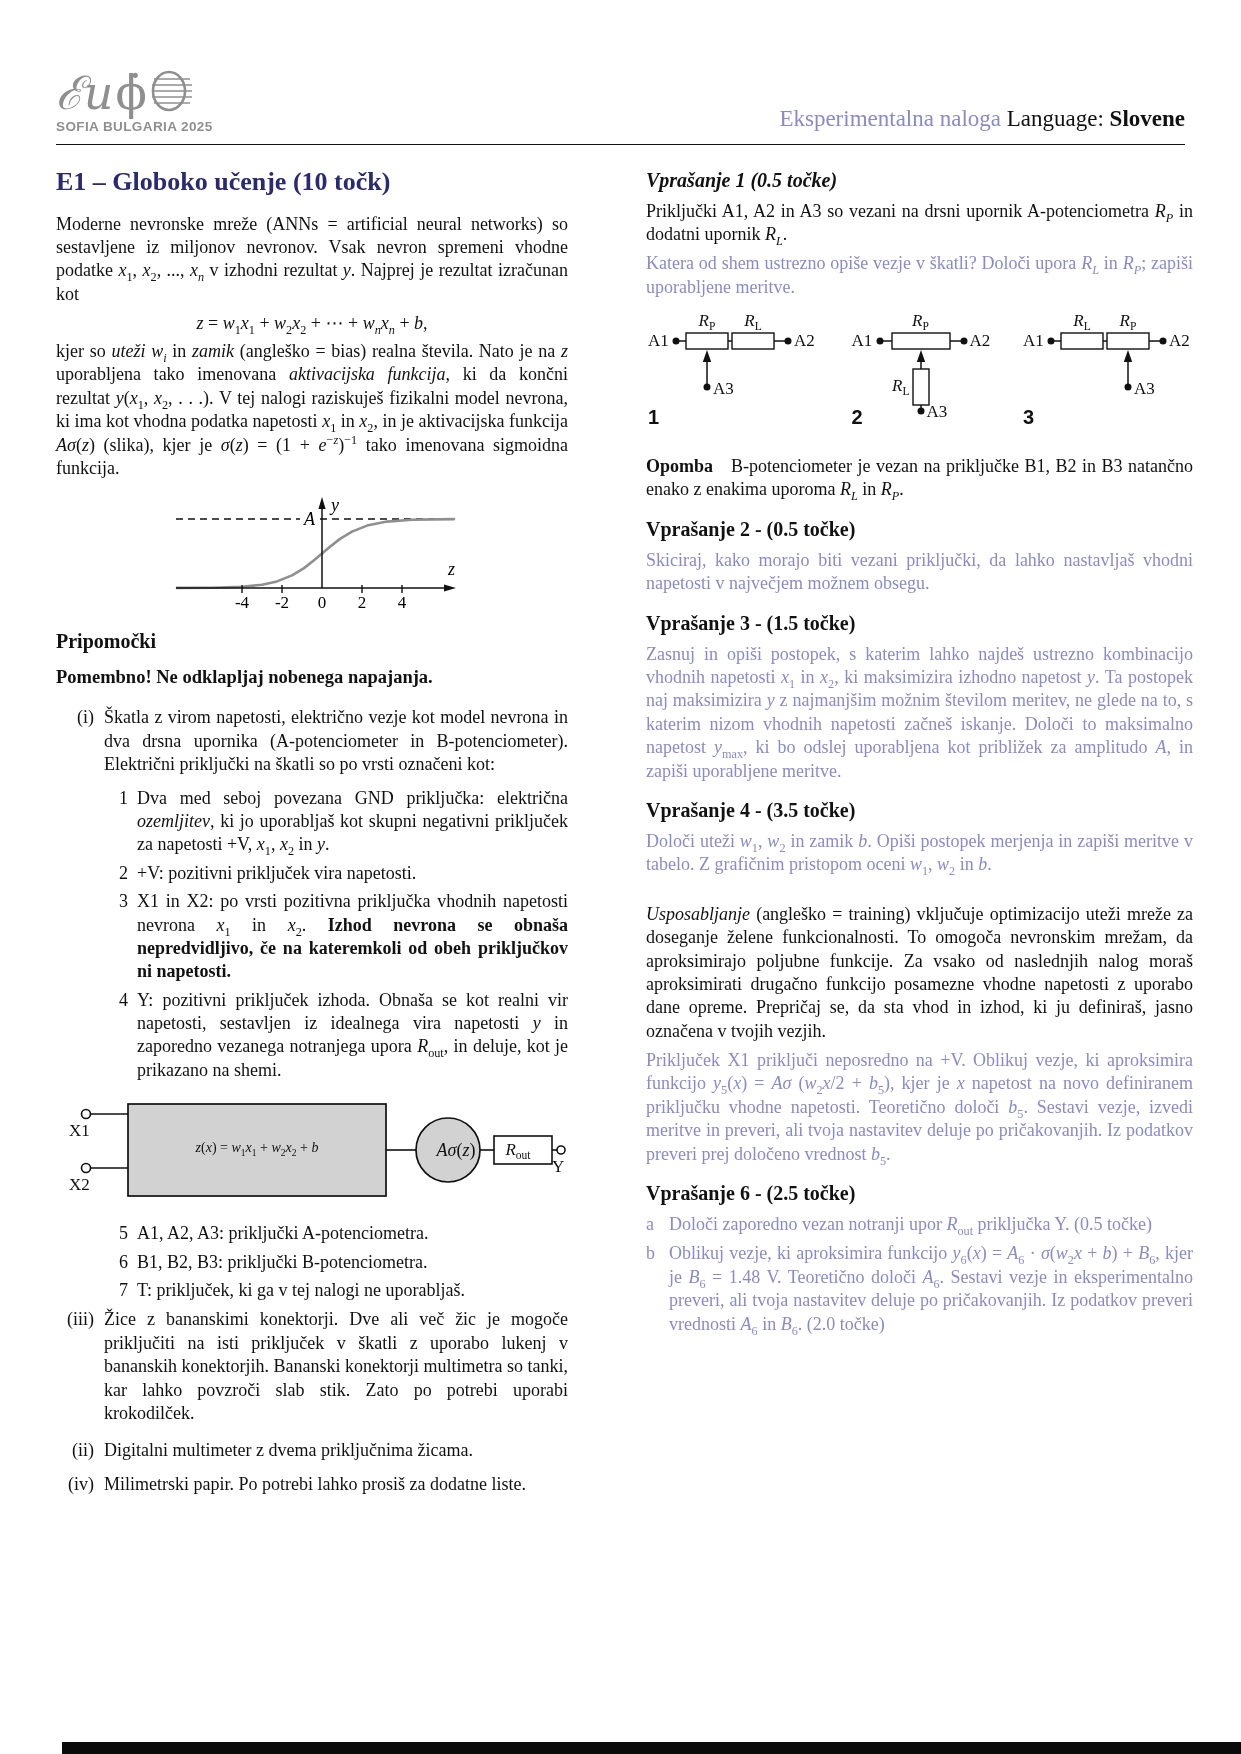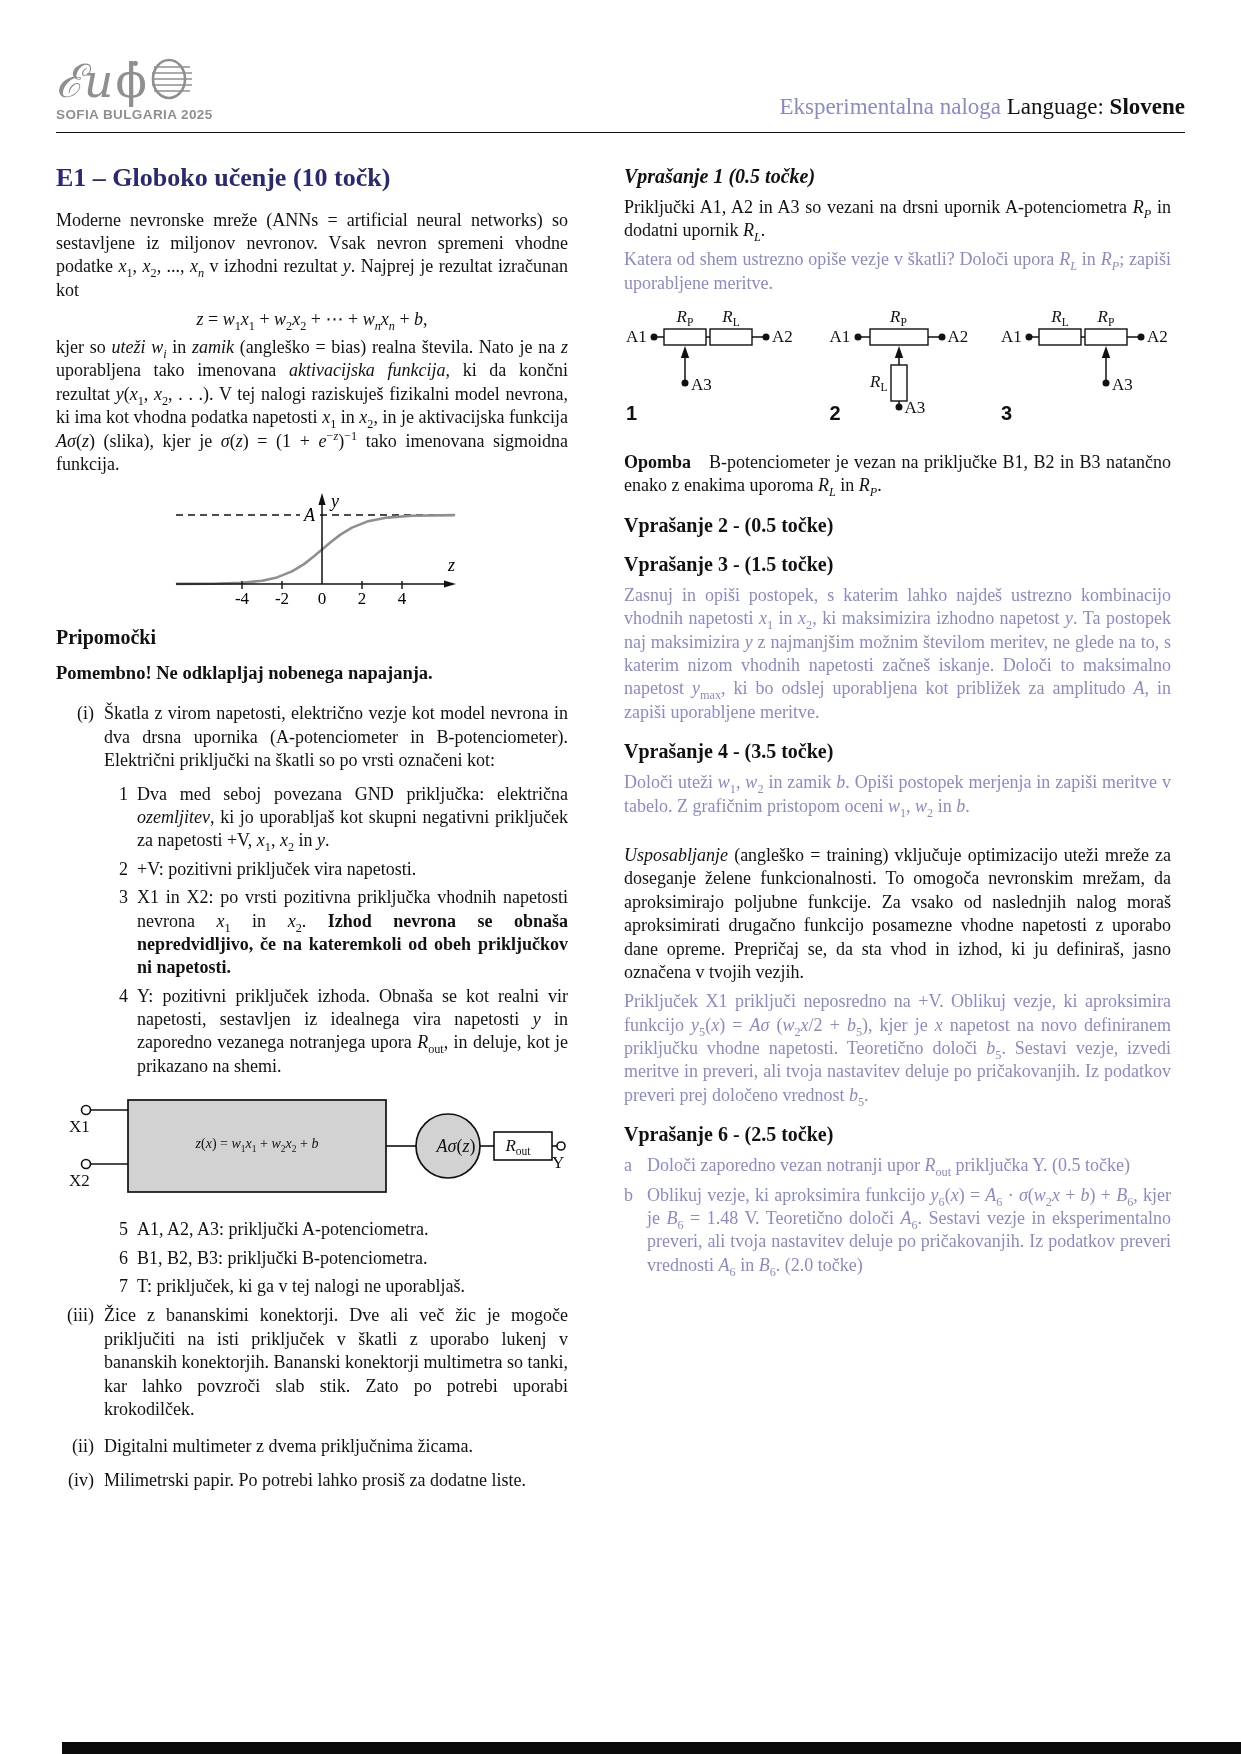--- a/index.html
+++ b/index.html
@@ -3,35 +3,35 @@
 <meta charset="utf-8">
 <style>
   html,body{margin:0;padding:0;background:#e8e8e8;}
   .page{
     position:relative;width:1241px;height:1754px;background:#ffffff;
     font-family:"Liberation Serif","DejaVu Serif",serif;color:#111;
     overflow:hidden;margin:0 auto;
   }
   
   .header{display:flex;justify-content:space-between;align-items:flex-end;
-    padding:46px 56px 0 56px;}
+    padding:58px 56px 0 56px;}
   .logo-block{line-height:1;}
   .logo-mark{display:flex;align-items:flex-end;color:#8f8f8f;height:58px;}
   .lg-eu{font-size:46px;font-style:italic;font-family:"DejaVu Serif",serif;}
   .lg-phi{font-size:46px;font-family:"DejaVu Serif",serif;margin-left:2px;}
   .lg-o{margin-left:2px;margin-bottom:3px;}
   .logo-sub{font-family:"Liberation Sans",sans-serif;font-weight:bold;
     font-size:13.5px;color:#8f8f8f;letter-spacing:.4px;margin-top:4px;}
   .header-right{font-size:23px;white-space:nowrap;padding-bottom:2px;}
   .doc-type{color:#8a8ac9;}
   .lang-label{color:#111;}
   .lang-value{font-weight:bold;}
   .rule{border-top:1.6px solid #111;margin:10px 56px 0 56px;}
   
-  .columns{display:flex;gap:56px;padding:12px 56px 0 56px;}
+  .columns{display:flex;gap:78px;padding:4px 56px 0 56px;}
   .col-left{flex:0 0 512px;width:512px;}
   .col-right{flex:0 0 547px;width:547px;}
   p{margin:0 0 6px 0;font-size:18px;line-height:1.3;}
   .just{text-align:justify;}
   .task{color:#8a8ac9;}
   h1{font-size:26px;color:#2a2a72;margin:18px 0 16px 0;font-weight:bold;}
   .qhead{font-size:20px;font-weight:bold;margin:16px 0 8px 0;}
   .subhead{font-size:20px;font-weight:bold;margin:20px 0 10px 0;}
   .bold-para{font-weight:bold;font-size:18.5px;margin:14px 0 18px 0;}
   .formula{text-align:center;font-size:18px;margin:4px 0 6px 0;}
@@ -273,20 +273,21 @@
           <span class="clabel" style="left:39px;top:1px;width:44px;text-align:center;"><i>R</i><sub>L</sub></span>
           <span class="clabel" style="left:85px;top:1px;width:44px;text-align:center;"><i>R</i><sub>P</sub></span>
           <span class="clabel" style="left:113px;top:69px;">A3</span>
           <span class="cnum" style="left:2px;top:95px;">3</span>
         </div>
       </div>
 
       <p class="just opomba"><b>Opomba</b> B-potenciometer je vezan na priključke B1, B2 in B3 natančno enako z enakima uporoma <i>R<sub>L</sub></i> in <i>R<sub>P</sub></i>.</p>
 
       <div class="qhead">Vprašanje 2 - (0.5 točke)</div>
+      <p class="just task">Skiciraj, kako morajo biti vezani priključki, da lahko nastavljaš vhodni napetosti v največjem možnem obsegu.</p>
 
       <div class="qhead">Vprašanje 3 - (1.5 točke)</div>
       <p class="just task">Zasnuj in opiši postopek, s katerim lahko najdeš ustrezno kombinacijo vhodnih napetosti <i>x</i><sub>1</sub> in <i>x</i><sub>2</sub>, ki maksimizira izhodno napetost <i>y</i>. Ta postopek naj maksimizira <i>y</i> z najmanjšim možnim številom meritev, ne glede na to, s katerim nizom vhodnih napetosti začneš iskanje. Določi to maksimalno napetost <i>y</i><sub>max</sub>, ki bo odslej uporabljena kot približek za amplitudo <i>A</i>, in zapiši uporabljene meritve.</p>
 
       <div class="qhead">Vprašanje 4 - (3.5 točke)</div>
       <p class="just task">Določi uteži <i>w</i><sub>1</sub>, <i>w</i><sub>2</sub> in zamik <i>b</i>. Opiši postopek merjenja in zapiši meritve v tabelo. Z grafičnim pristopom oceni <i>w</i><sub>1</sub>, <i>w</i><sub>2</sub> in <i>b</i>.</p>
 
       <p class="just training"><i>Usposabljanje</i> (angleško = training) vključuje optimizacijo uteži mreže za doseganje želene funkcionalnosti. To omogoča nevronskim mrežam, da aproksimirajo poljubne funkcije. Za vsako od naslednjih nalog moraš aproksimirati drugačno funkcijo posamezne vhodne napetosti z uporabo dane opreme. Prepričaj se, da sta vhod in izhod, ki ju definiraš, jasno označena v tvojih vezjih.</p>
 
       <p class="just task">Priključek X1 priključi neposredno na +V. Oblikuj vezje, ki aproksimira funkcijo <i>y</i><sub>5</sub>(<i>x</i>) = <i>Aσ</i> (<i>w</i><sub>2</sub><i>x</i>/2 + <i>b</i><sub>5</sub>), kjer je <i>x</i> napetost na novo definiranem priključku vhodne napetosti. Teoretično določi <i>b</i><sub>5</sub>. Sestavi vezje, izvedi meritve in preveri, ali tvoja nastavitev deluje po pričakovanjih. Iz podatkov preveri prej določeno vrednost <i>b</i><sub>5</sub>.</p>

